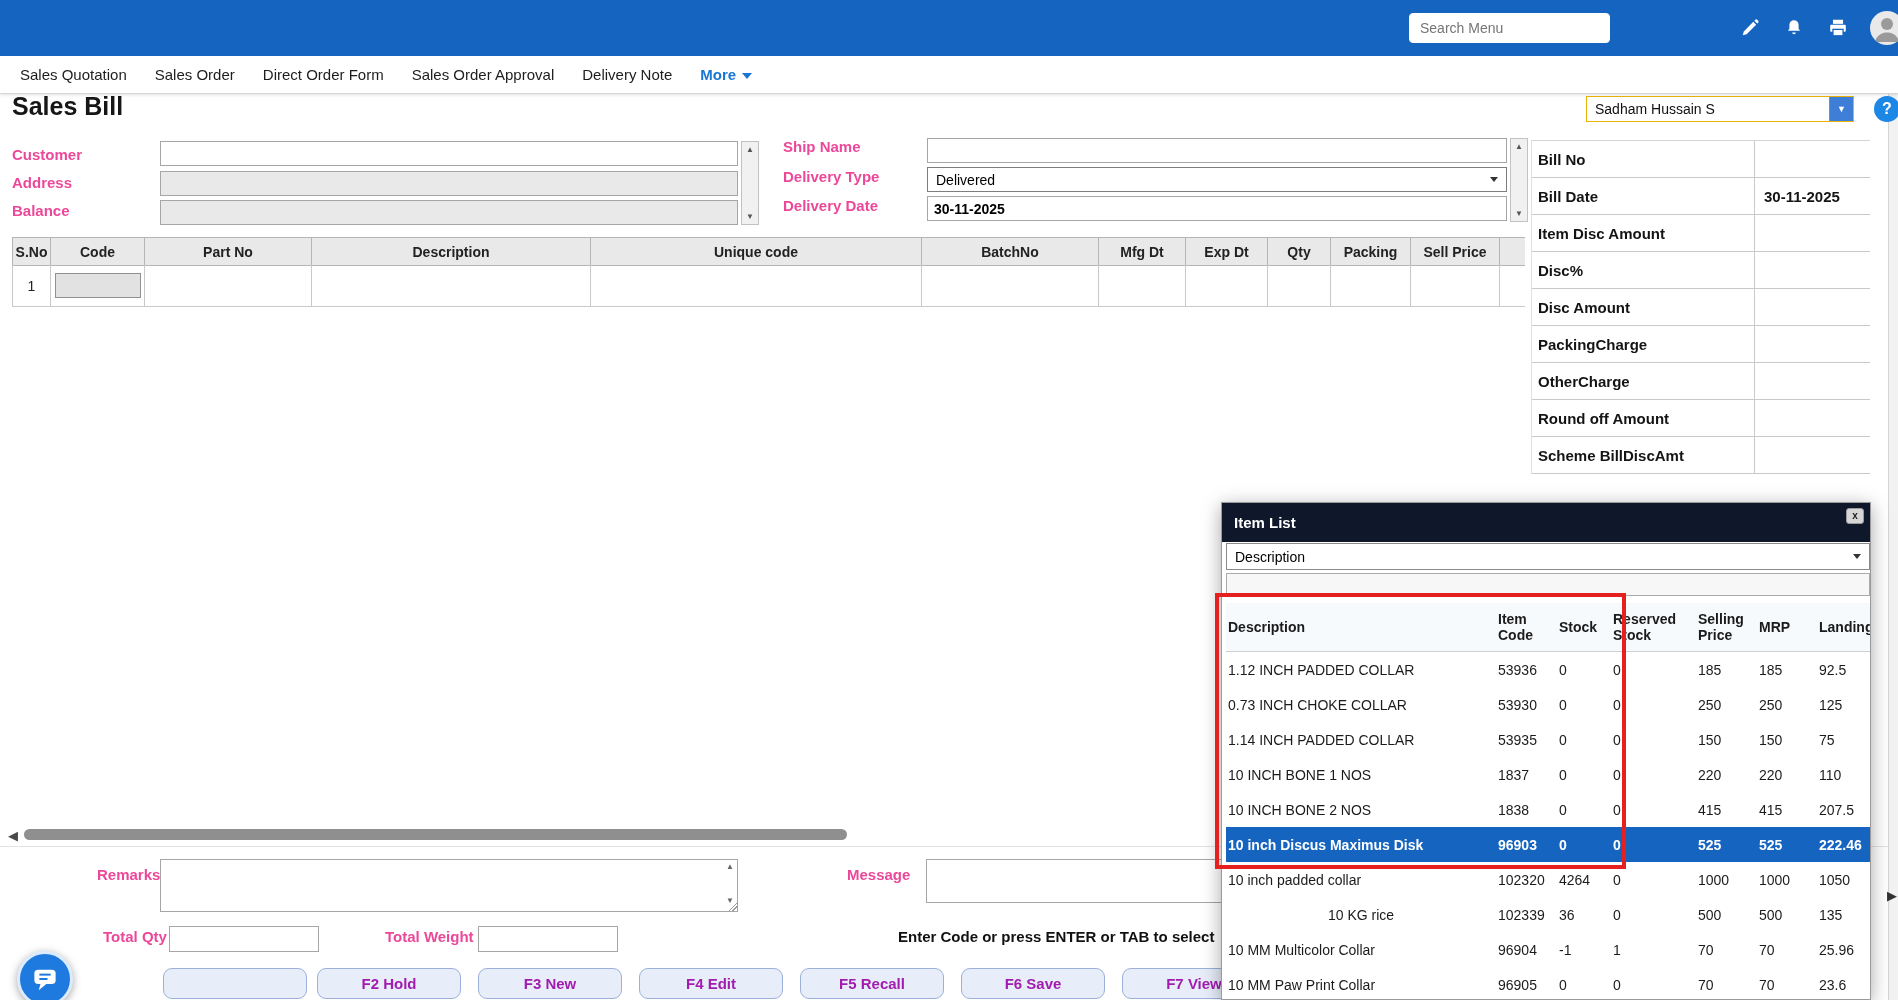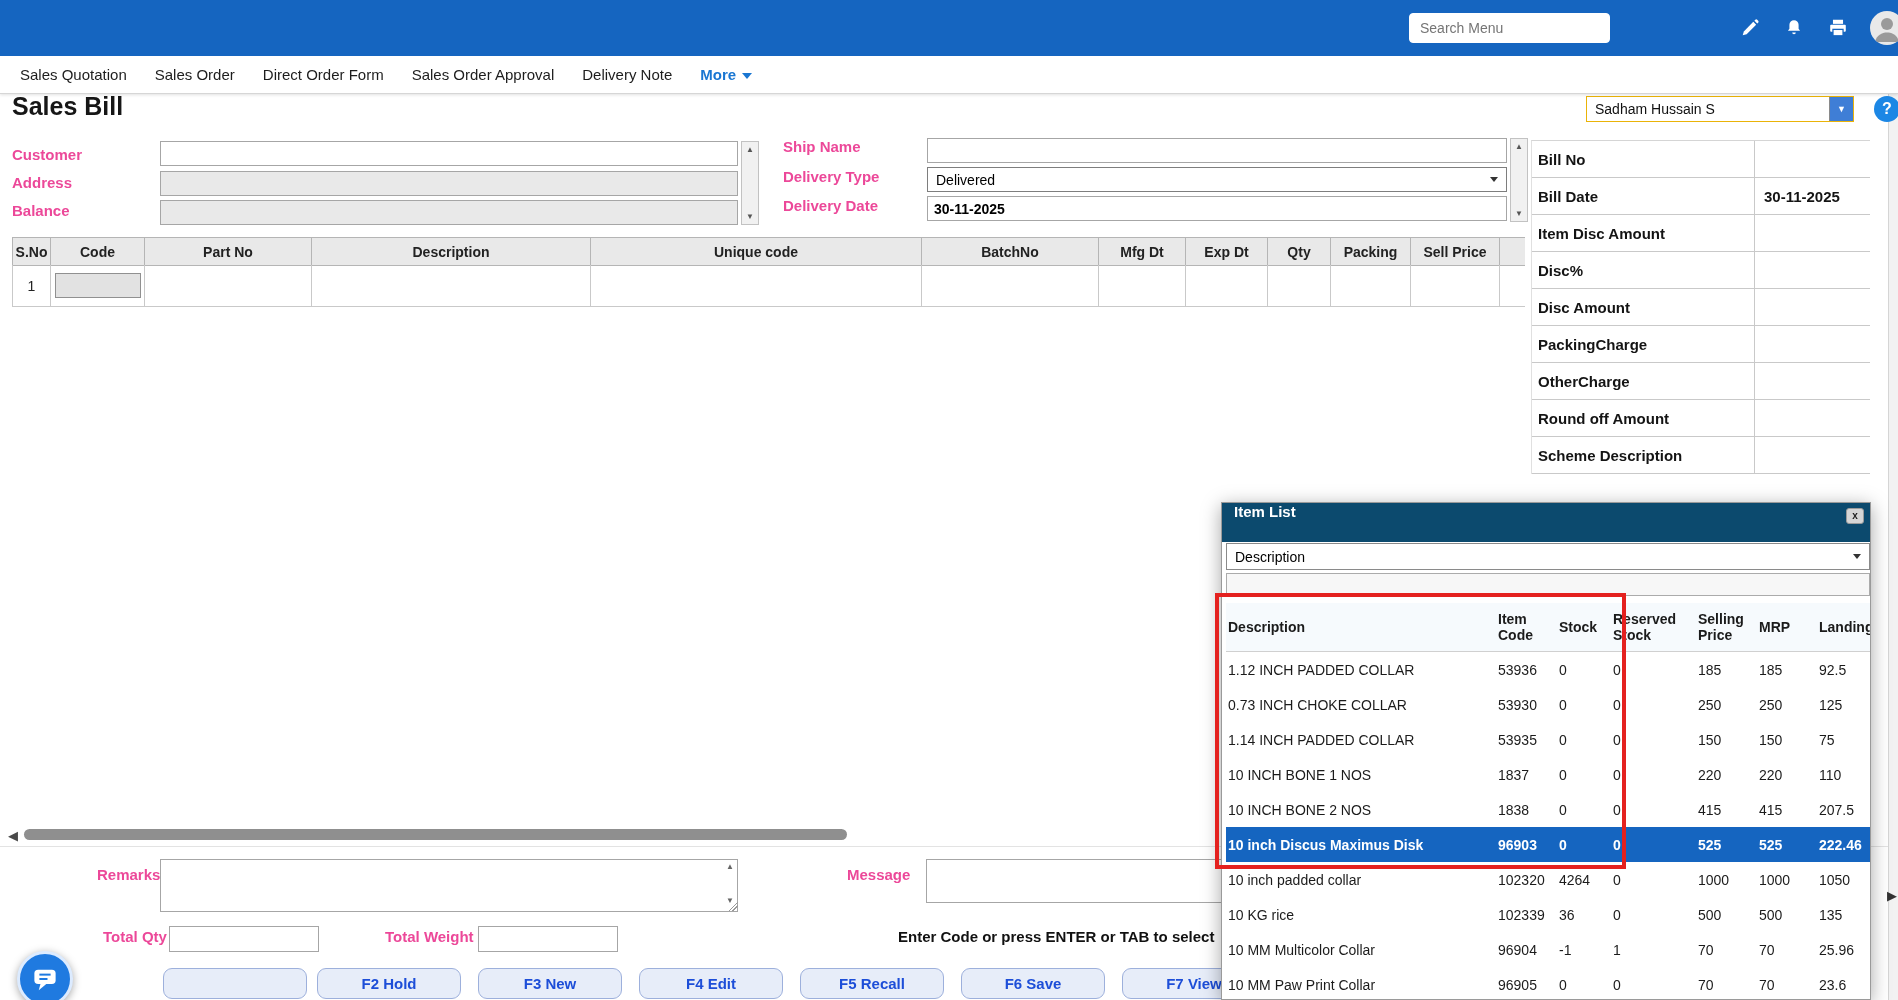--- a/index.html
+++ b/index.html
@@ -91,37 +91,37 @@
   .grip { position:absolute; left:729px; top:902px; width:9px; height:9px; cursor:nwse-resize; z-index:7;
           background:linear-gradient(135deg, transparent 0 45%, #999 45% 52%, transparent 52% 66%, #999 66% 73%, transparent 73%); }
   .message-box { position:absolute; left:926px; top:859px; width:390px; height:44px;
                  border:1px solid #a6a6a6; font-family:inherit; font-size:14px; padding:0 6px; outline:none; }
   .small-input { position:absolute; height:26px; border:1px solid #a6a6a6; font-family:inherit;
                  font-size:14px; padding:0 6px; outline:none; }
   .hint { position:absolute; left:898px; top:928px; width:430px; font-size:15px; font-weight:bold; color:#111;
           white-space:nowrap; overflow:hidden; }
   .fbtn-layer { position:absolute; left:0; top:0; width:1898px; height:1000px; pointer-events:none; z-index:10; }
   .fbtn { position:absolute; top:968px; width:144px; height:31px; border:1px solid #9db0dc; border-radius:9px;
-          background:#e7edf9; color:#1d4ed8; font-weight:bold; font-size:15px; font-family:inherit;
+          background:#e7edf9; color:#a21caf; font-weight:bold; font-size:15px; font-family:inherit;
           display:flex; align-items:center; justify-content:center; cursor:pointer; pointer-events:auto;
           white-space:nowrap; overflow:hidden; }
   .chat-bubble { position:absolute; left:17px; top:951px; width:56px; height:56px; border-radius:50%;
                  background:#1f7ae0; border:3px solid #dcebff; display:flex; align-items:center;
                  justify-content:center; box-shadow:0 2px 8px rgba(0,0,0,.35); z-index:40; cursor:pointer; }
 
   
   .right-strip { position:absolute; right:0; top:94px; width:10px; height:906px; background:#f2f2f2;
                  border-left:1px solid #d5d5d5; z-index:5; }
   .hscroll-right { position:absolute; right:1px; top:888px; font-size:13px; color:#333; z-index:7; cursor:pointer; }
 
   
   .popup { position:absolute; left:1221px; top:502px; width:650px; height:498px; background:#fff;
            border:1px solid #9a9a9a; box-shadow:0 4px 18px rgba(0,0,0,.35); z-index:50; overflow:hidden; }
-  .popup-titlebar { height:39px; background:#0c4a6e; color:#fff; font-weight:bold; font-size:15px;
-                    display:flex; align-items:flex-start; padding:0 12px; position:relative; cursor:move; }
+  .popup-titlebar { height:39px; background:#0f172a; color:#fff; font-weight:bold; font-size:15px;
+                    display:flex; align-items:center; padding:0 12px; position:relative; cursor:move; }
   .popup-close { position:absolute; right:6px; top:5px; width:18px; height:16px; background:#d6d6d6;
                  border:1px solid #9a9a9a; border-radius:3px; font-size:10px; line-height:13px;
                  text-align:center; color:#222; font-weight:bold; cursor:pointer; }
   .popup-select { position:absolute; left:4px; top:40px; width:644px; height:27px; border:1px solid #8a8a8a;
                   background:#fff; font-size:14px; display:flex; align-items:center;
                   justify-content:space-between; padding:0 8px; cursor:pointer; }
   .popup-search { position:absolute; left:4px; top:70px; width:644px; height:23px; border:1px solid #ababab;
                   background:#f7f7f7; font-family:inherit; font-size:13px; padding:0 6px; outline:none; }
   .pt { position:absolute; left:4px; top:100px; width:644px; }
   .pt-header { display:flex; height:49px; background:#f6fafd; border-bottom:1px solid #d0d0d0; }
@@ -273,21 +273,21 @@
       </div>
       <div class="sp-row">
         <div class="sp-label">OtherCharge</div>
         <div class="sp-value"></div>
       </div>
       <div class="sp-row">
         <div class="sp-label">Round off Amount</div>
         <div class="sp-value"></div>
       </div>
       <div class="sp-row">
-        <div class="sp-label">Scheme Description</div>
+        <div class="sp-label">Scheme BillDiscAmt</div>
         <div class="sp-value"></div>
       </div>
     </aside>
 
   <span class="hscroll-left">◀</span>
   <div class="hscroll-thumb"></div>
   <div class="footer-sep"></div>
 
   <label class="flabel" style="left:97px;top:866px">Remarks</label>
   <textarea class="remarks-box" style=""></textarea>
@@ -404,21 +404,21 @@
           <div class="pt-row">
             <div class="pt-cell" style="width: 270px;">10 inch padded collar</div>
             <div class="pt-cell" style="width: 61px;">102320</div>
             <div class="pt-cell" style="width: 54px;">4264</div>
             <div class="pt-cell" style="width: 85px;">0</div>
             <div class="pt-cell" style="width: 61px;">1000</div>
             <div class="pt-cell" style="width: 60px;">1000</div>
             <div class="pt-cell" style="width: 55px;">1050</div>
           </div>
           <div class="pt-row">
-            <div class="pt-cell" style="width: 270px;">10 KG rice</div>
+            <div class="pt-cell" style="width: 270px; text-align: center;">10 KG rice</div>
             <div class="pt-cell" style="width: 61px;">102339</div>
             <div class="pt-cell" style="width: 54px;">36</div>
             <div class="pt-cell" style="width: 85px;">0</div>
             <div class="pt-cell" style="width: 61px;">500</div>
             <div class="pt-cell" style="width: 60px;">500</div>
             <div class="pt-cell" style="width: 55px;">135</div>
           </div>
           <div class="pt-row">
             <div class="pt-cell" style="width: 270px;">10 MM Multicolor Collar</div>
             <div class="pt-cell" style="width: 61px;">96904</div>

